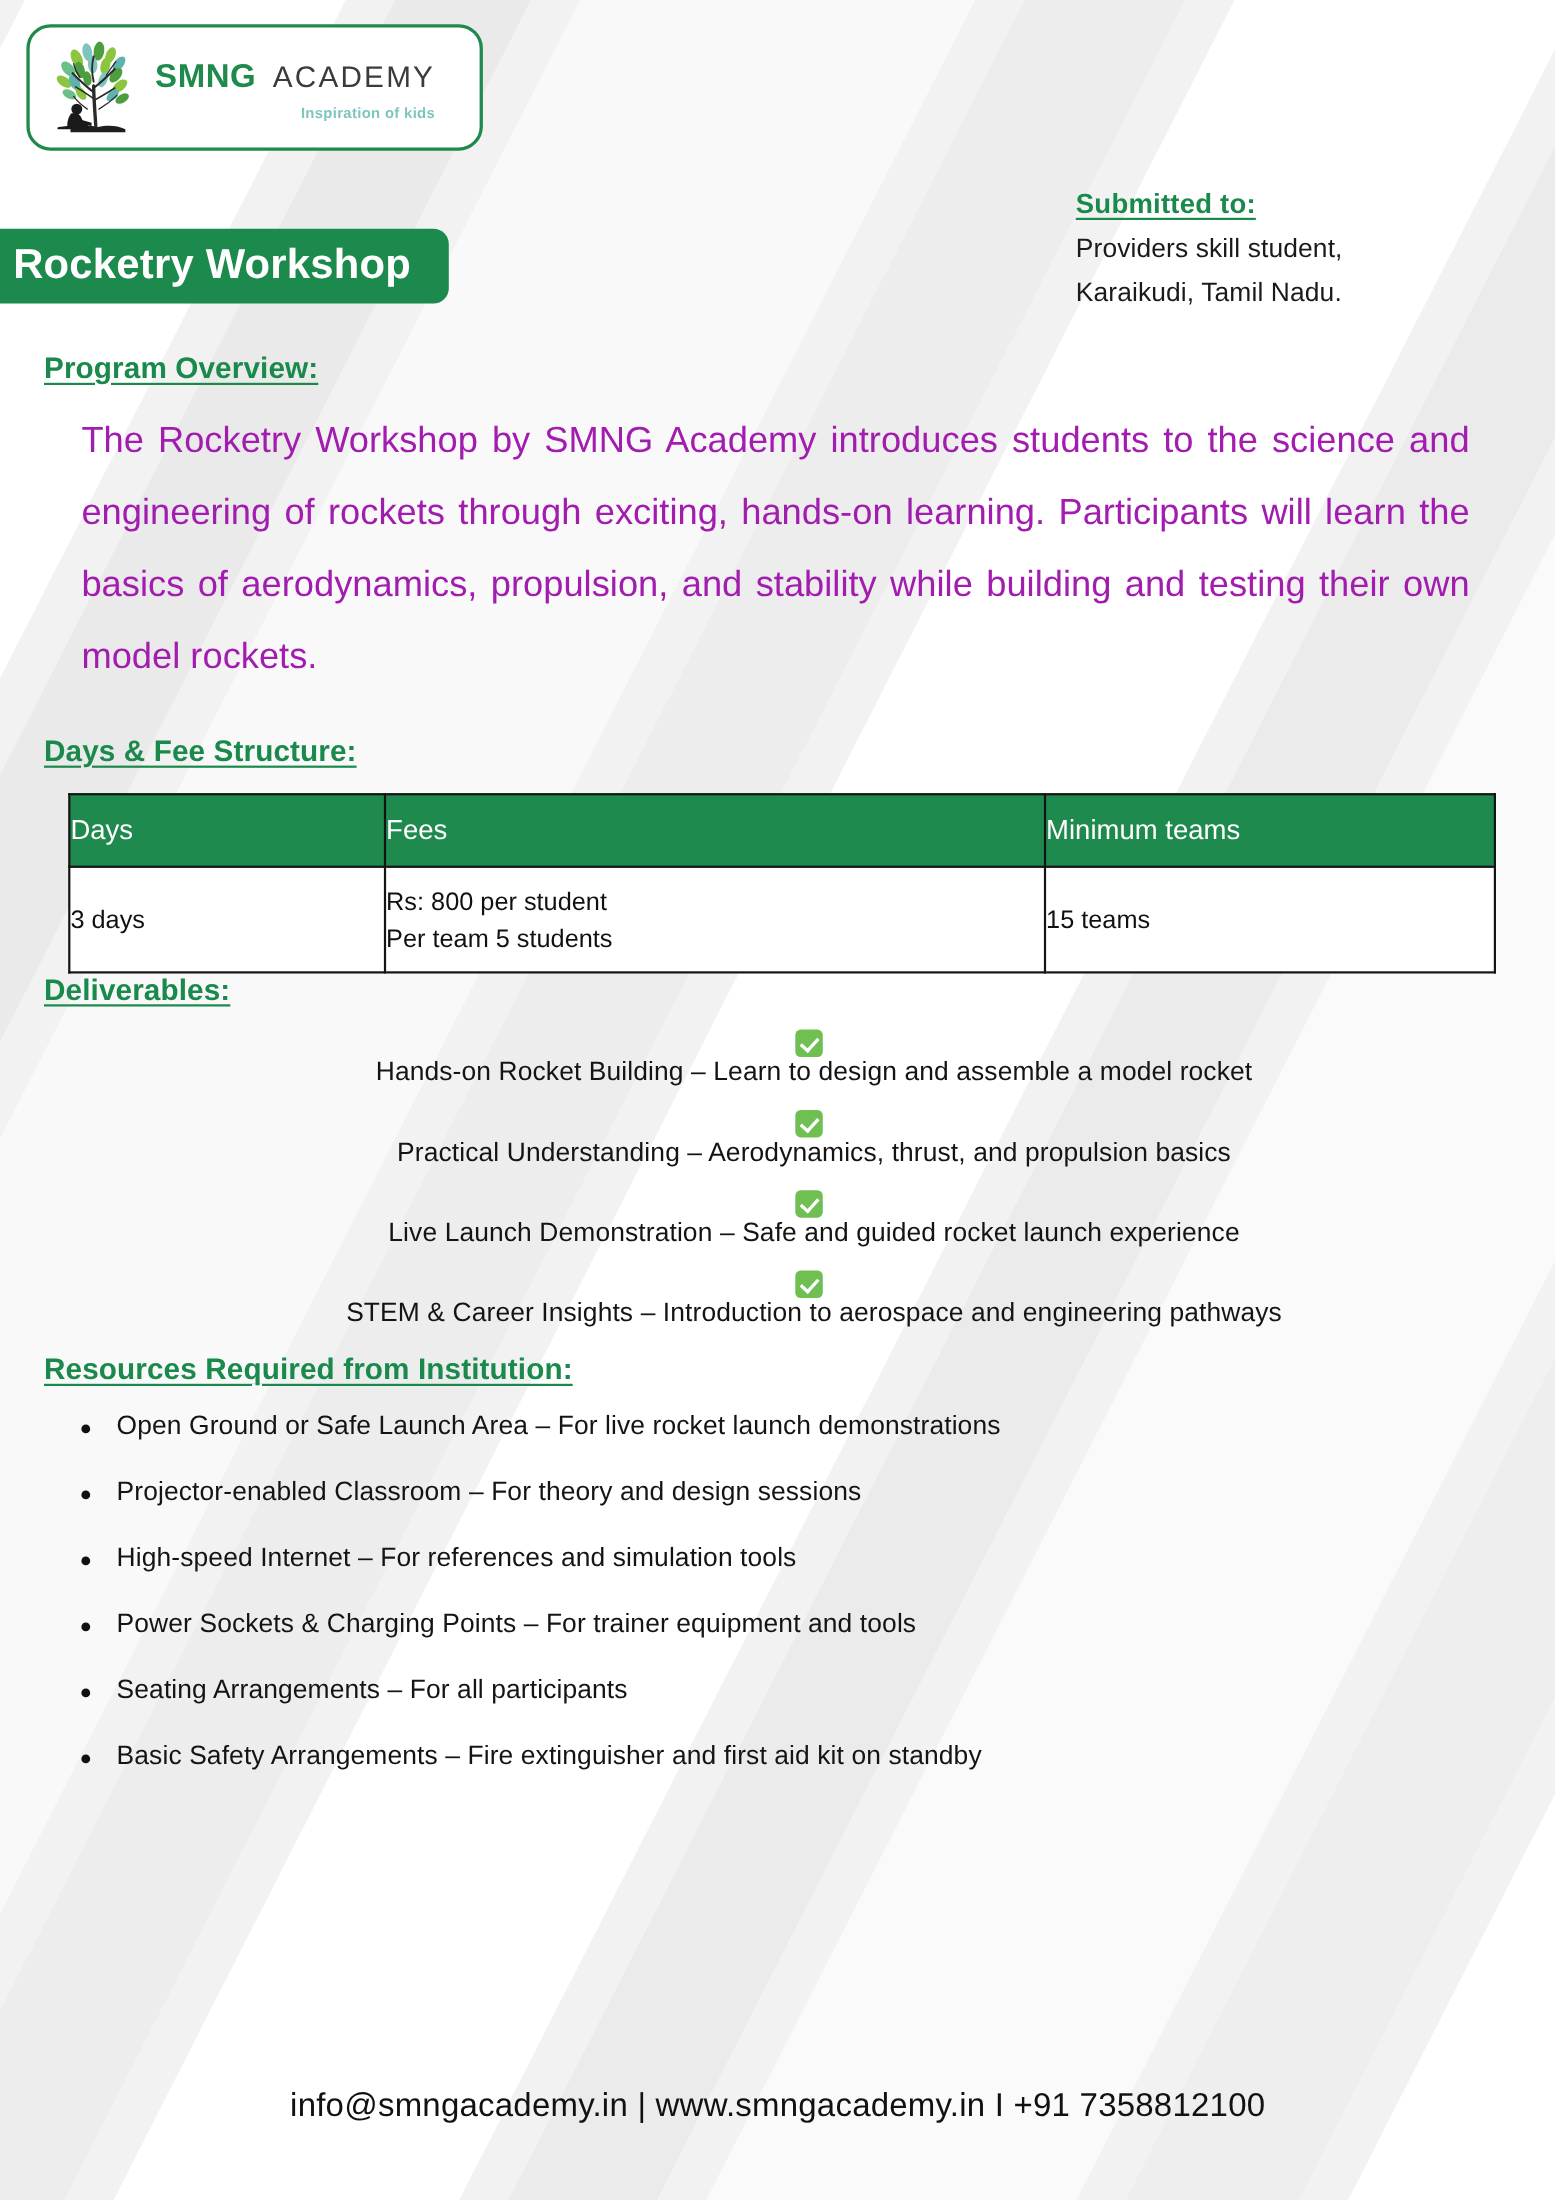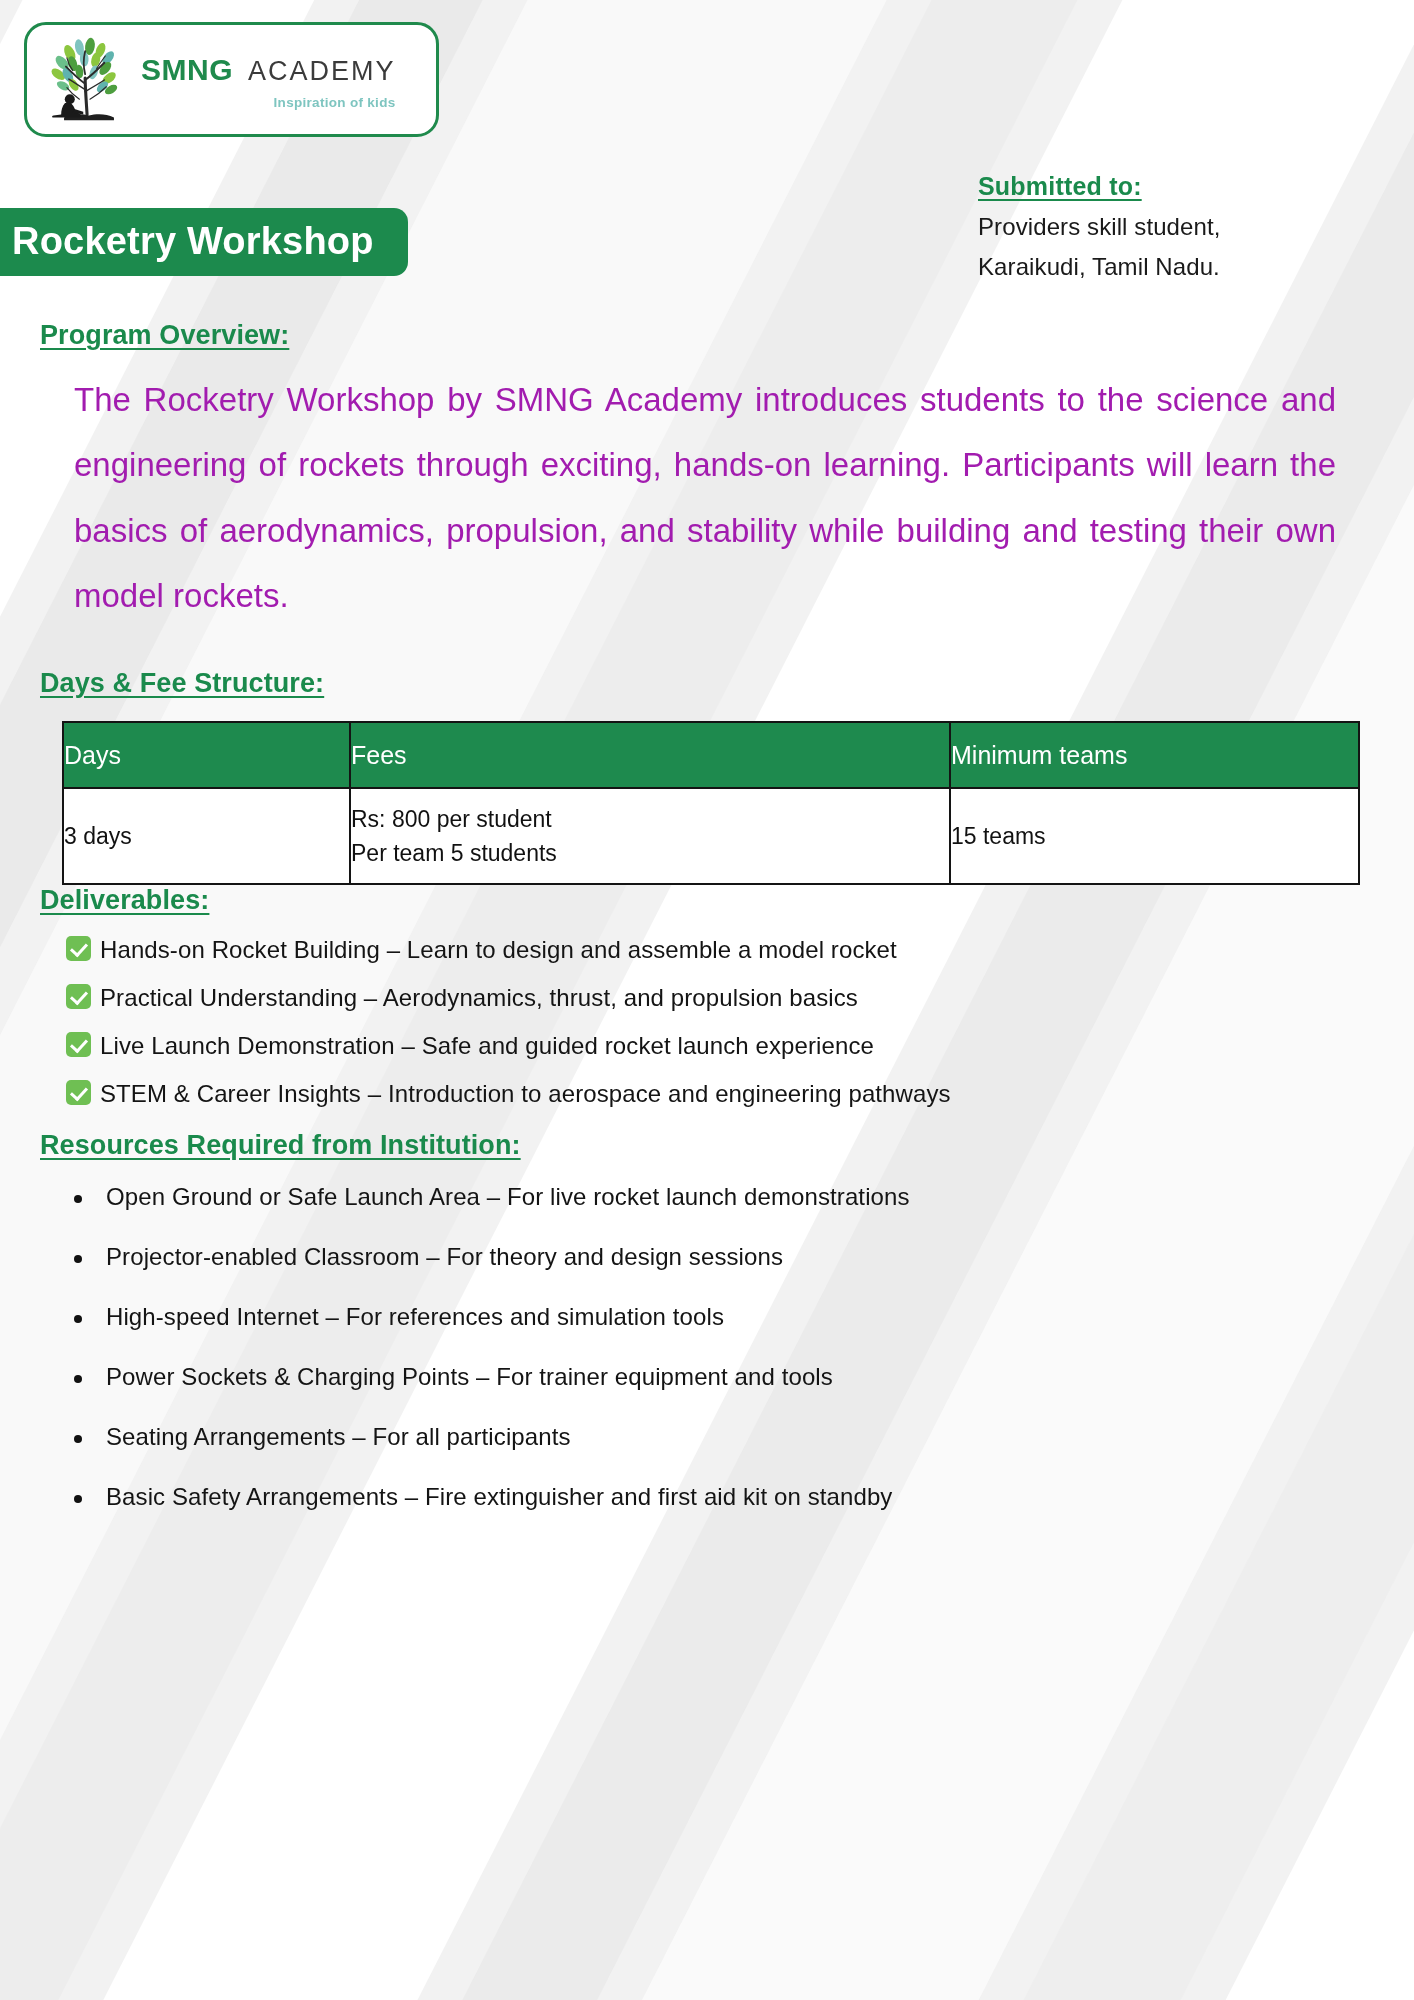--- a/index.html
+++ b/index.html
@@ -156,24 +156,26 @@
     height: 96px;
     line-height: 1.5;
   }
   .col-days { width: 287px; }
   .col-fees { width: 600px; }
 
   
   .check-list { margin: 20px 0 0 0; list-style: none; }
   .check-list li {
     display: flex;
+    align-items: center;
     margin: 0 0 20px 66px;
     font-size: 24px;
     color: #141414;
     letter-spacing: 0.1px;
+    flex-direction: column;
   }
   .check-box {
     flex: 0 0 auto;
     width: 25px;
     height: 25px;
     background: #6fbf53;
     border-radius: 5px;
     margin-right: 9px;
     position: relative;
     display: inline-block;
@@ -381,14 +383,15 @@
         <span>Seating Arrangements – For all participants</span>
       </li>
       <li>
         <span class="bullet-dot"></span>
         <span>Basic Safety Arrangements – Fire extinguisher and first aid kit on standby</span>
       </li>
     </ul>
 
   </div>
 
+  <div class="footer">info@smngacademy.in | www.smngacademy.in  I  +91 7358812100</div>
 
 </div>
 
 </body></html>

